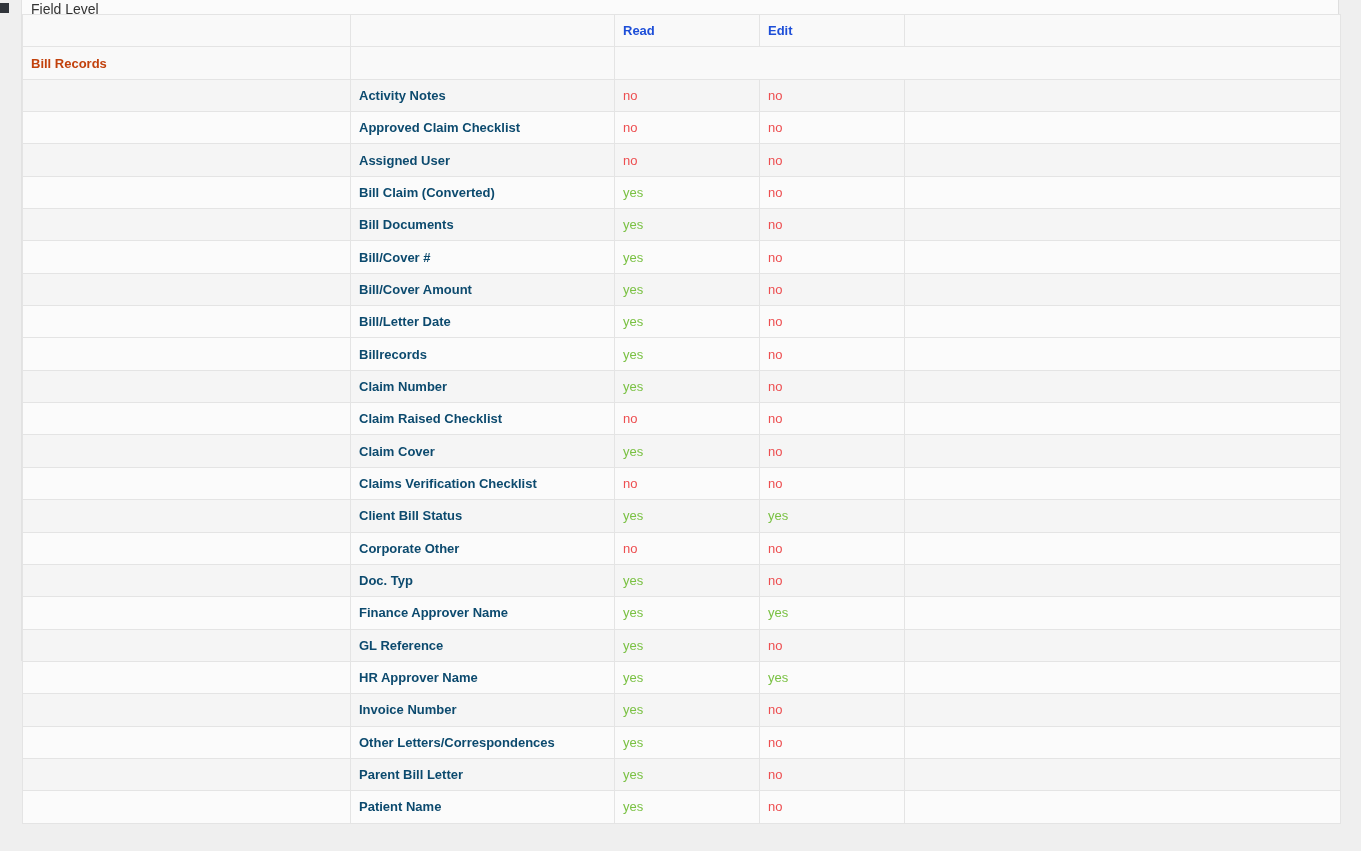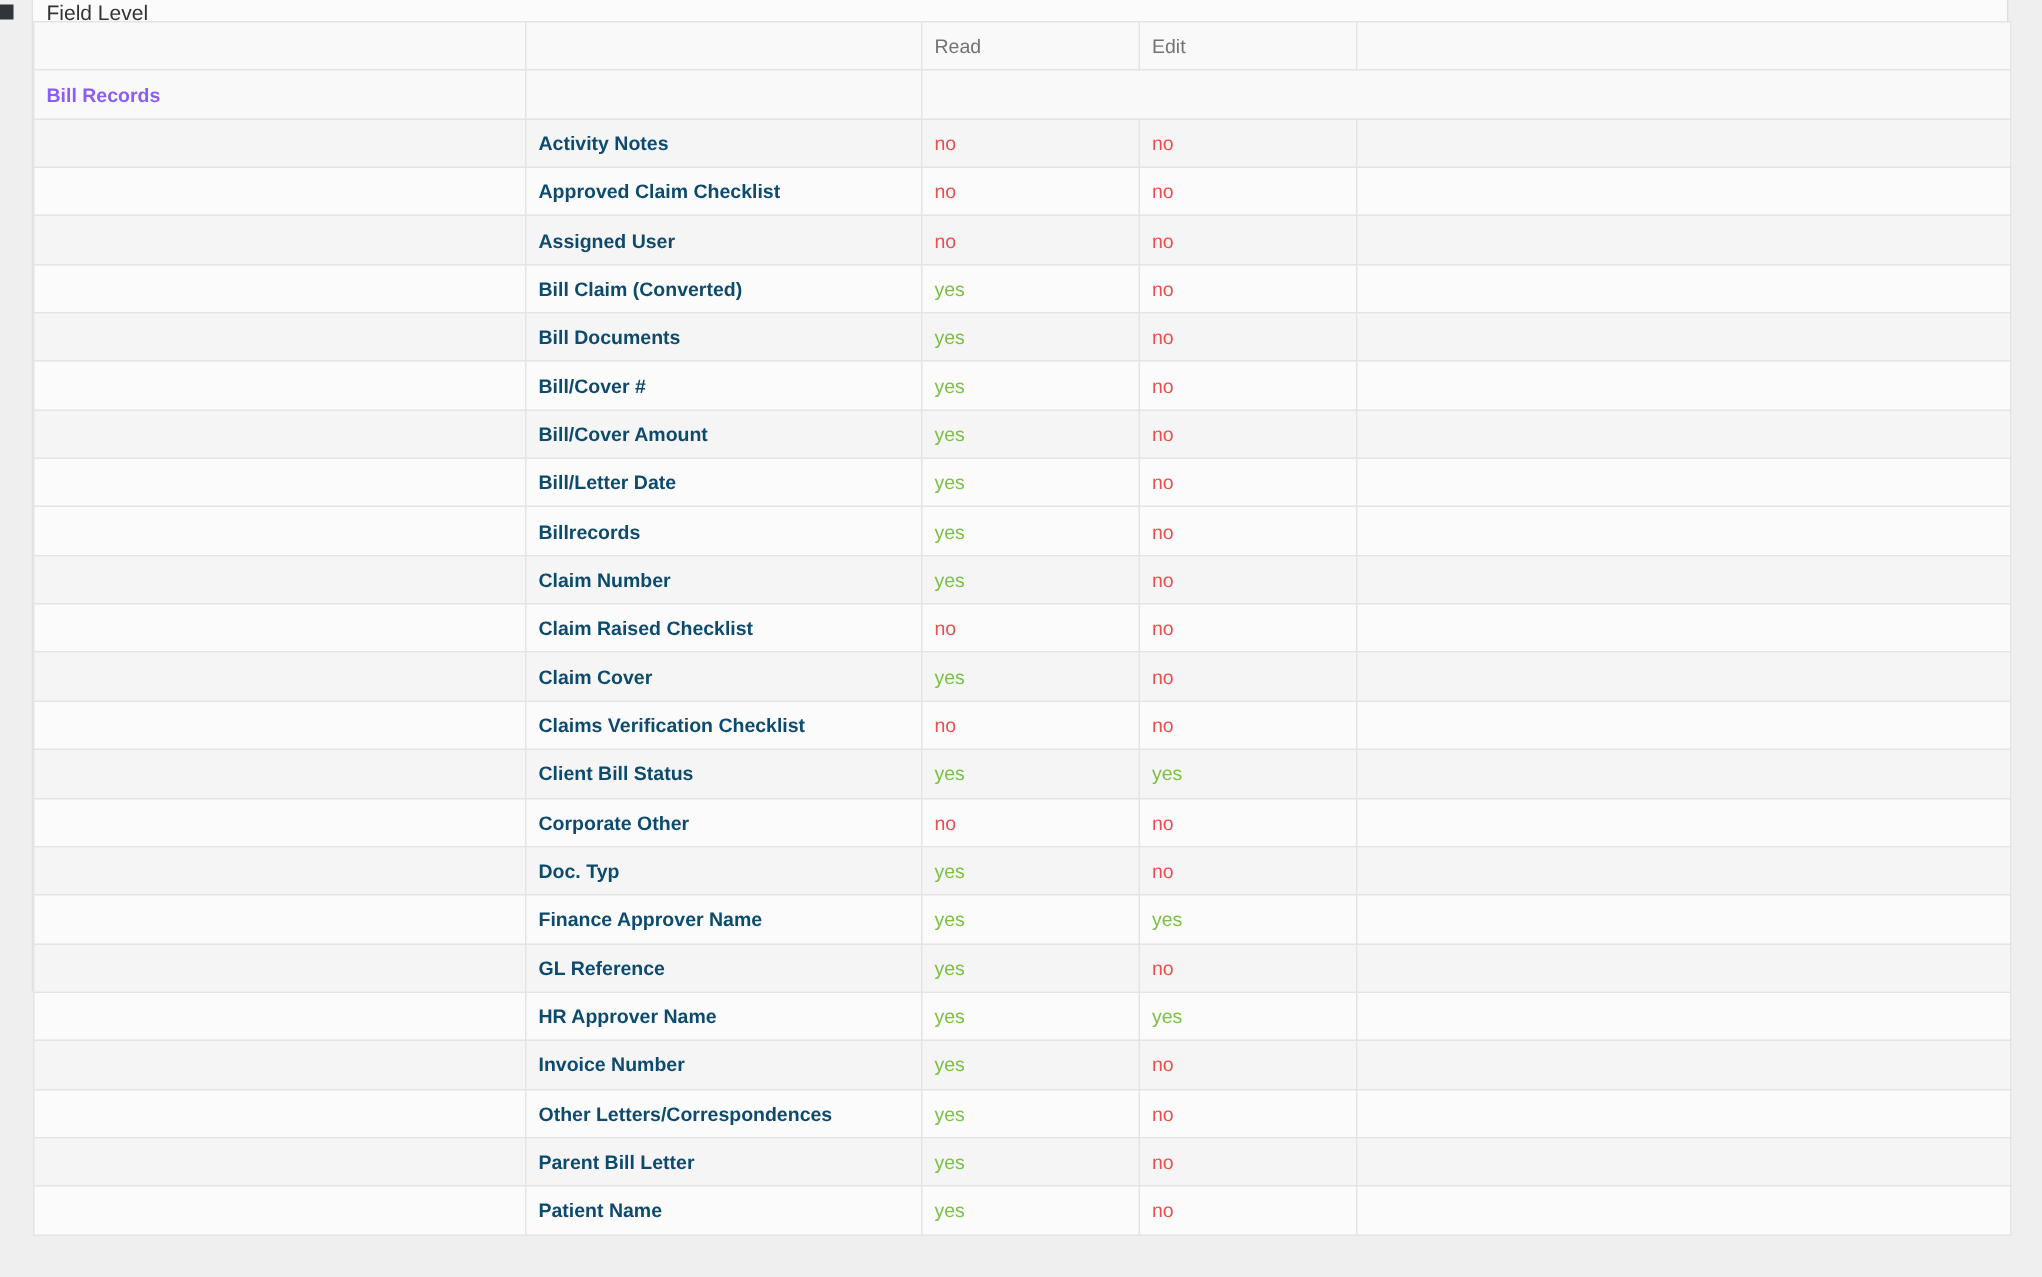--- a/index.html
+++ b/index.html
@@ -42,22 +42,22 @@
   table.perm th, table.perm td {
     border:1px solid #e4e4e4;
     height:32.35px;
     padding:0 8px;
     font-size:13px;
     vertical-align:middle;
     text-align:left;
     overflow:hidden;
     white-space:nowrap;
   }
-  table.perm th { font-weight:400; color:#737373; }
-  td.cell-group { font-weight:700; color:#8b5cf6; padding-left:9px; }
+  table.perm th { font-weight:700; color:#1d4ed8; }
+  td.cell-group { font-weight:700; color:#c2410c; padding-left:9px; }
   td.cell-field { font-weight:700; color:#0c4a6e; }
   tr.stripe-a { background:#f5f5f5; }
   tr.stripe-b { background:#fbfbfb; }
   tr.hdr-row, tr.group-row { background:#f9f9f9; }
 </style>
 </head>
 <body>
 
 <div class="corner-mark"></div>
 

